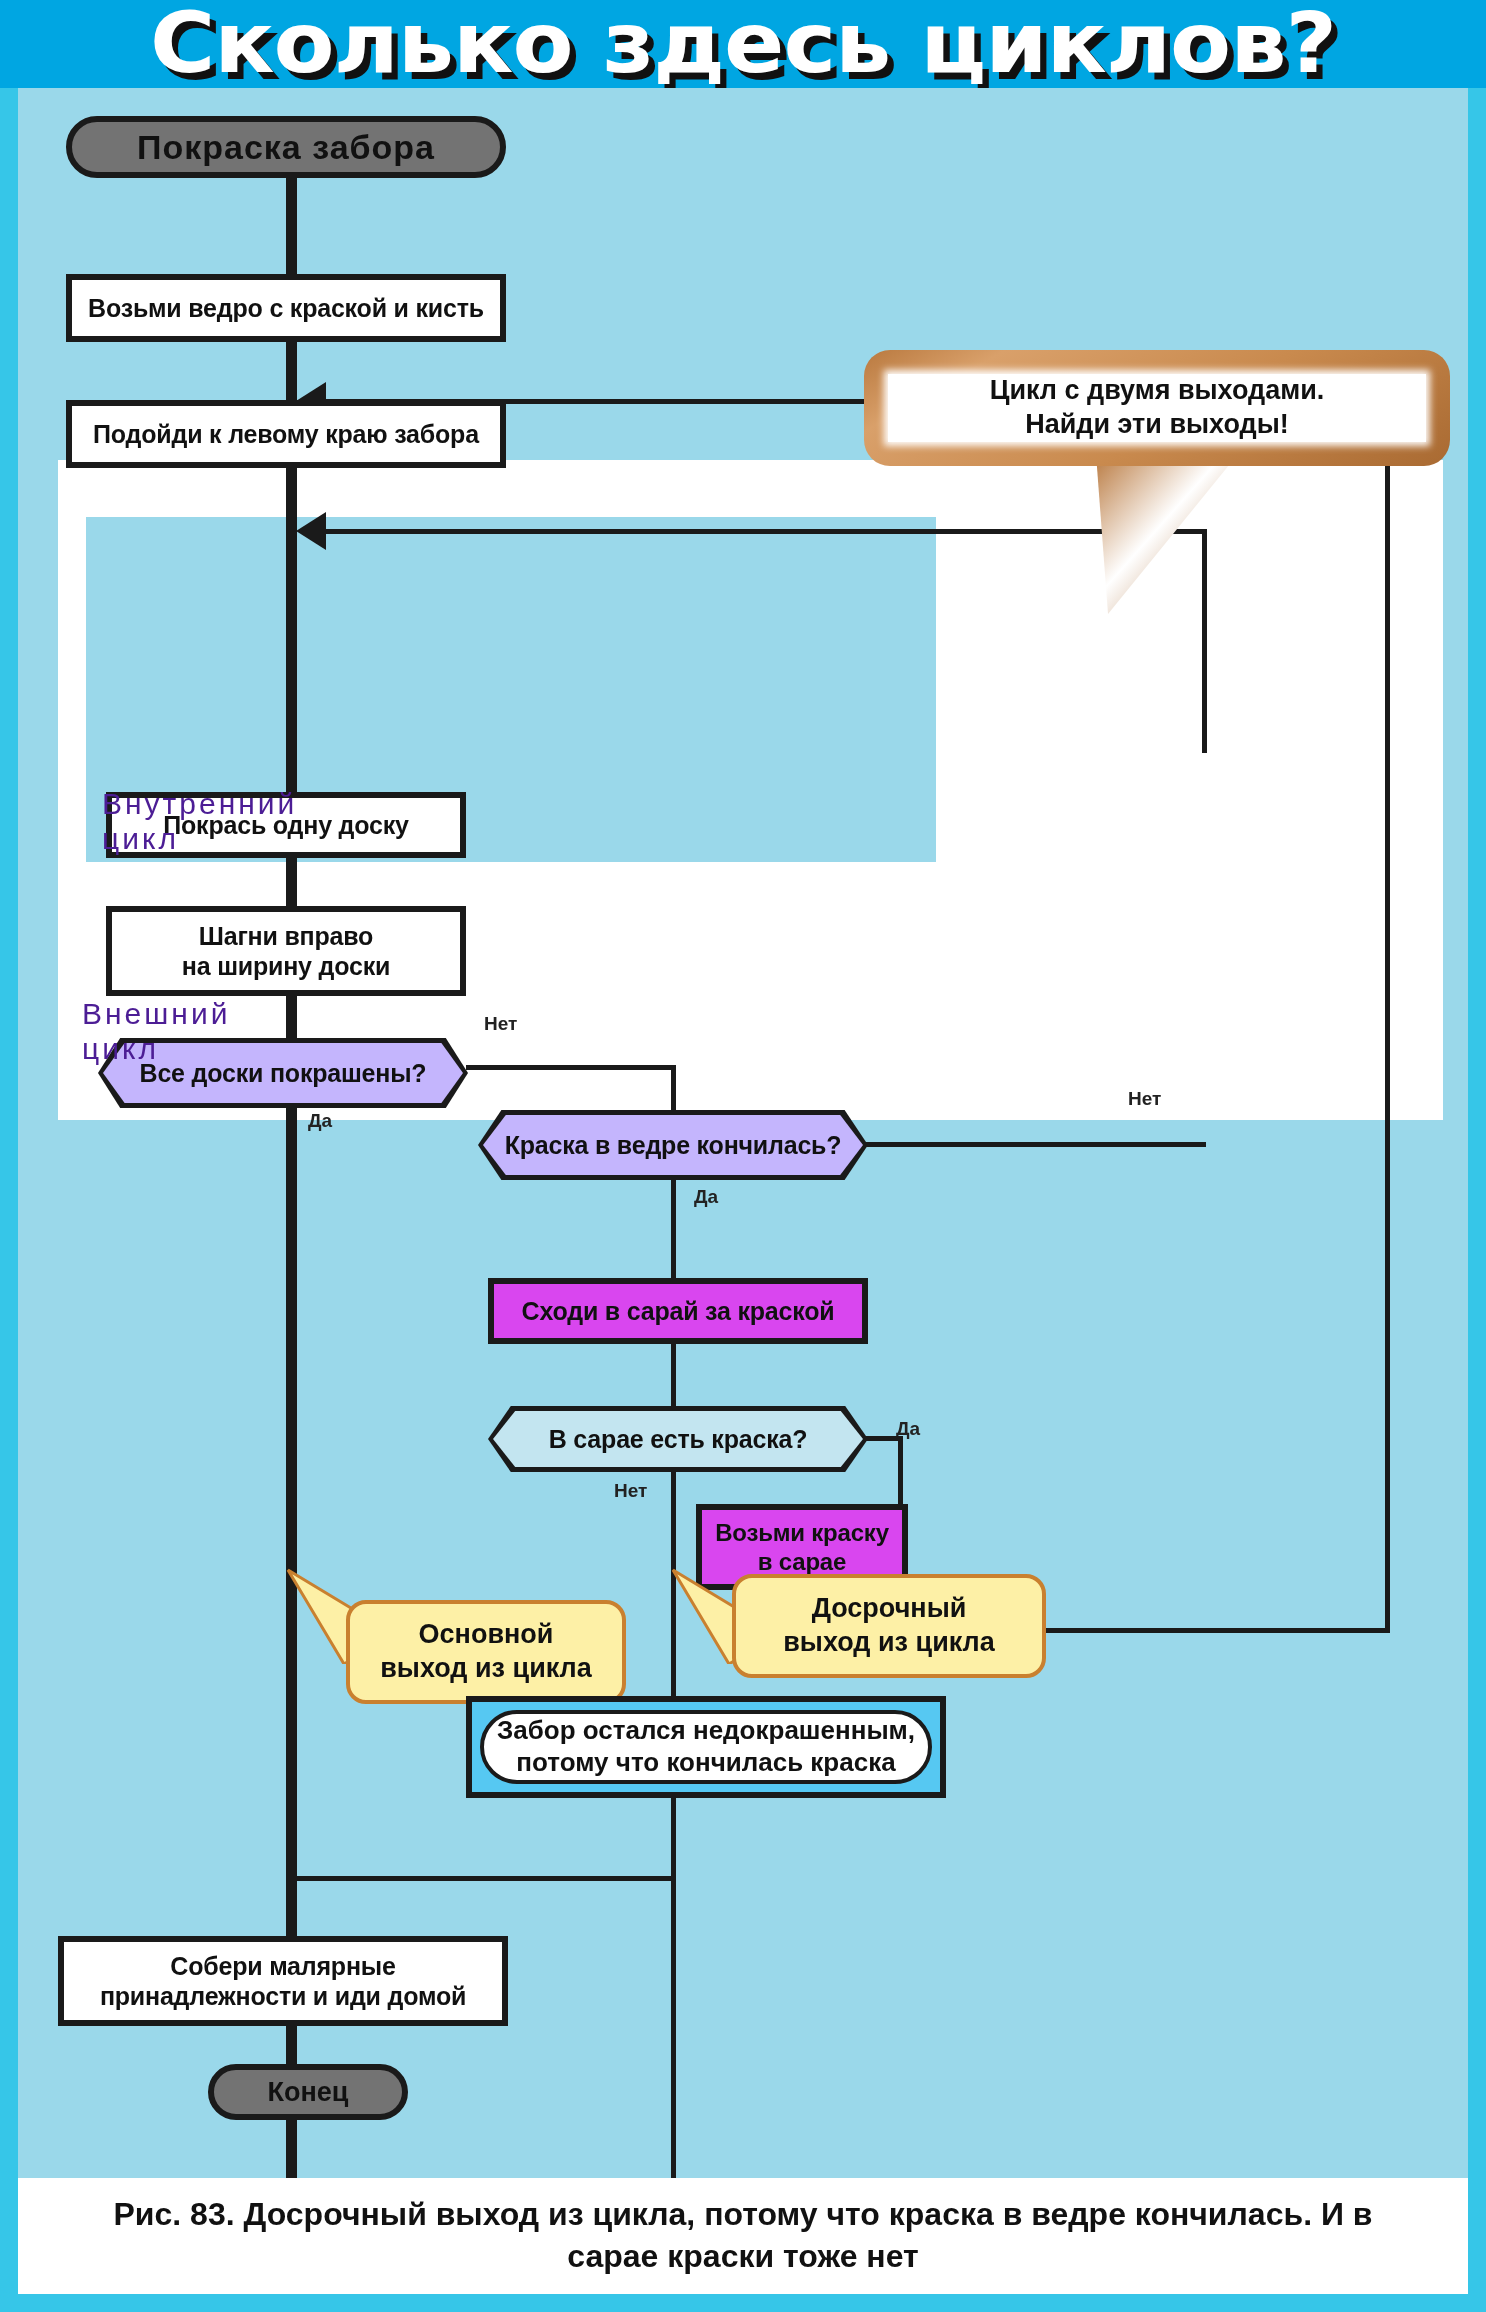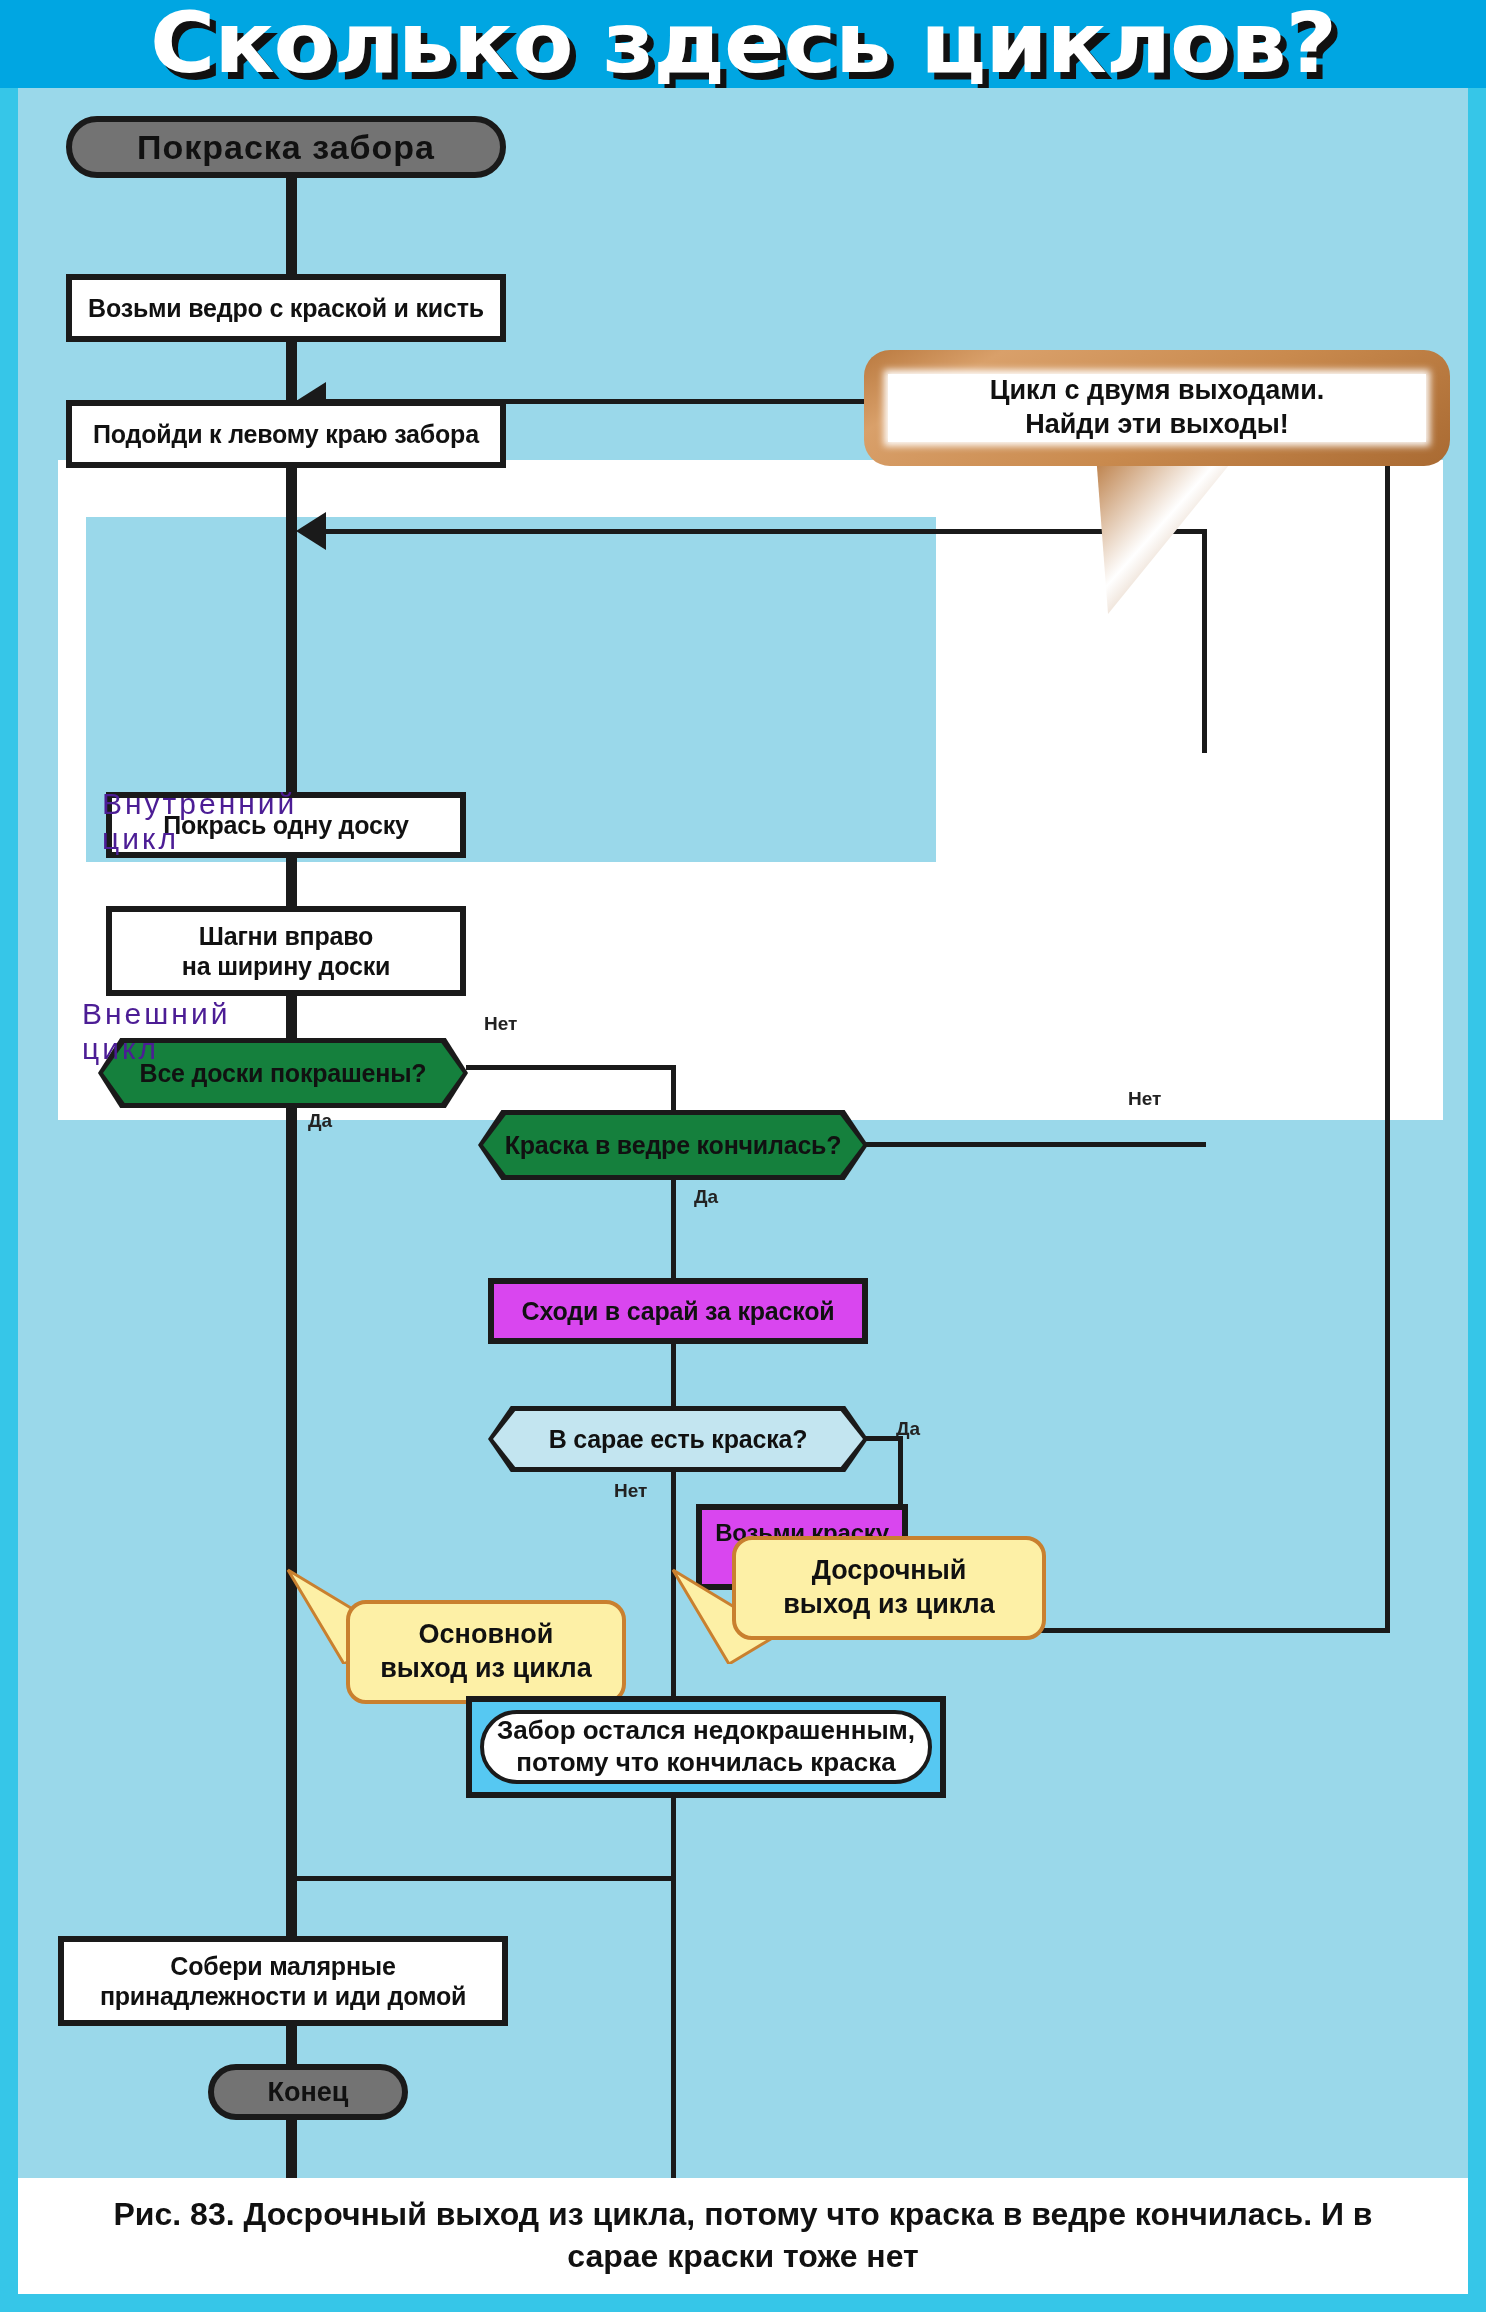--- a/index.html
+++ b/index.html
@@ -75,21 +75,21 @@
   .proc.tinted{background:#d946ef;}
   .proc.small{font-size:24px;}
   .dec-wrap{position:absolute;}
   .dec-outer{
     position:absolute;left:0;top:0;width:100%;height:100%;
     background:#1a1a1a;
     clip-path:polygon(0% 50%, 6% 0%, 94% 0%, 100% 50%, 94% 100%, 6% 100%);
   }
   .dec-inner{
     position:absolute;left:5px;top:5px;width:calc(100% - 10px);height:calc(100% - 10px);
-    background:#15803d;
+    background:#c4b5fd;
     clip-path:polygon(0% 50%, 6% 0%, 94% 0%, 100% 50%, 94% 100%, 6% 100%);
     display:flex;align-items:center;justify-content:center;
     text-align:center;
     font-size:25px;font-weight:bold;color:#111;
     letter-spacing:-0.2px;
   }
   .dec-inner.tinted{background:#c3e5f0;}
 
   
   .pill{
@@ -304,21 +304,21 @@
     <div class="callout" style="left:328px;top:1512px;width:280px;height:104px;">
       <span>Основной
 выход из цикла</span>
     </div>
 
     <div class="callout-tail" style="left:653px;top:1480px;width:110px;height:96px;">
       <svg width="110" height="96" viewBox="0 0 110 96">
         <polygon points="2,2 108,66 58,96" fill="#fdf0a6" stroke="#c9802f" stroke-width="3"></polygon>
       </svg>
     </div>
-    <div class="callout" style="left:714px;top:1448px;width:314px;height:104px;">
+    <div class="callout" style="left:714px;top:1486px;width:314px;height:104px;">
       <span>Досрочный
 выход из цикла</span>
     </div>
 
 
     <div class="term" style="left:448px;top:1608px;width:480px;height:102px;">
       <div class="term-inner">
         <span style="white-space:pre-line;">Забор остался недокрашенным,
 потому что кончилась краска</span>
       </div>

